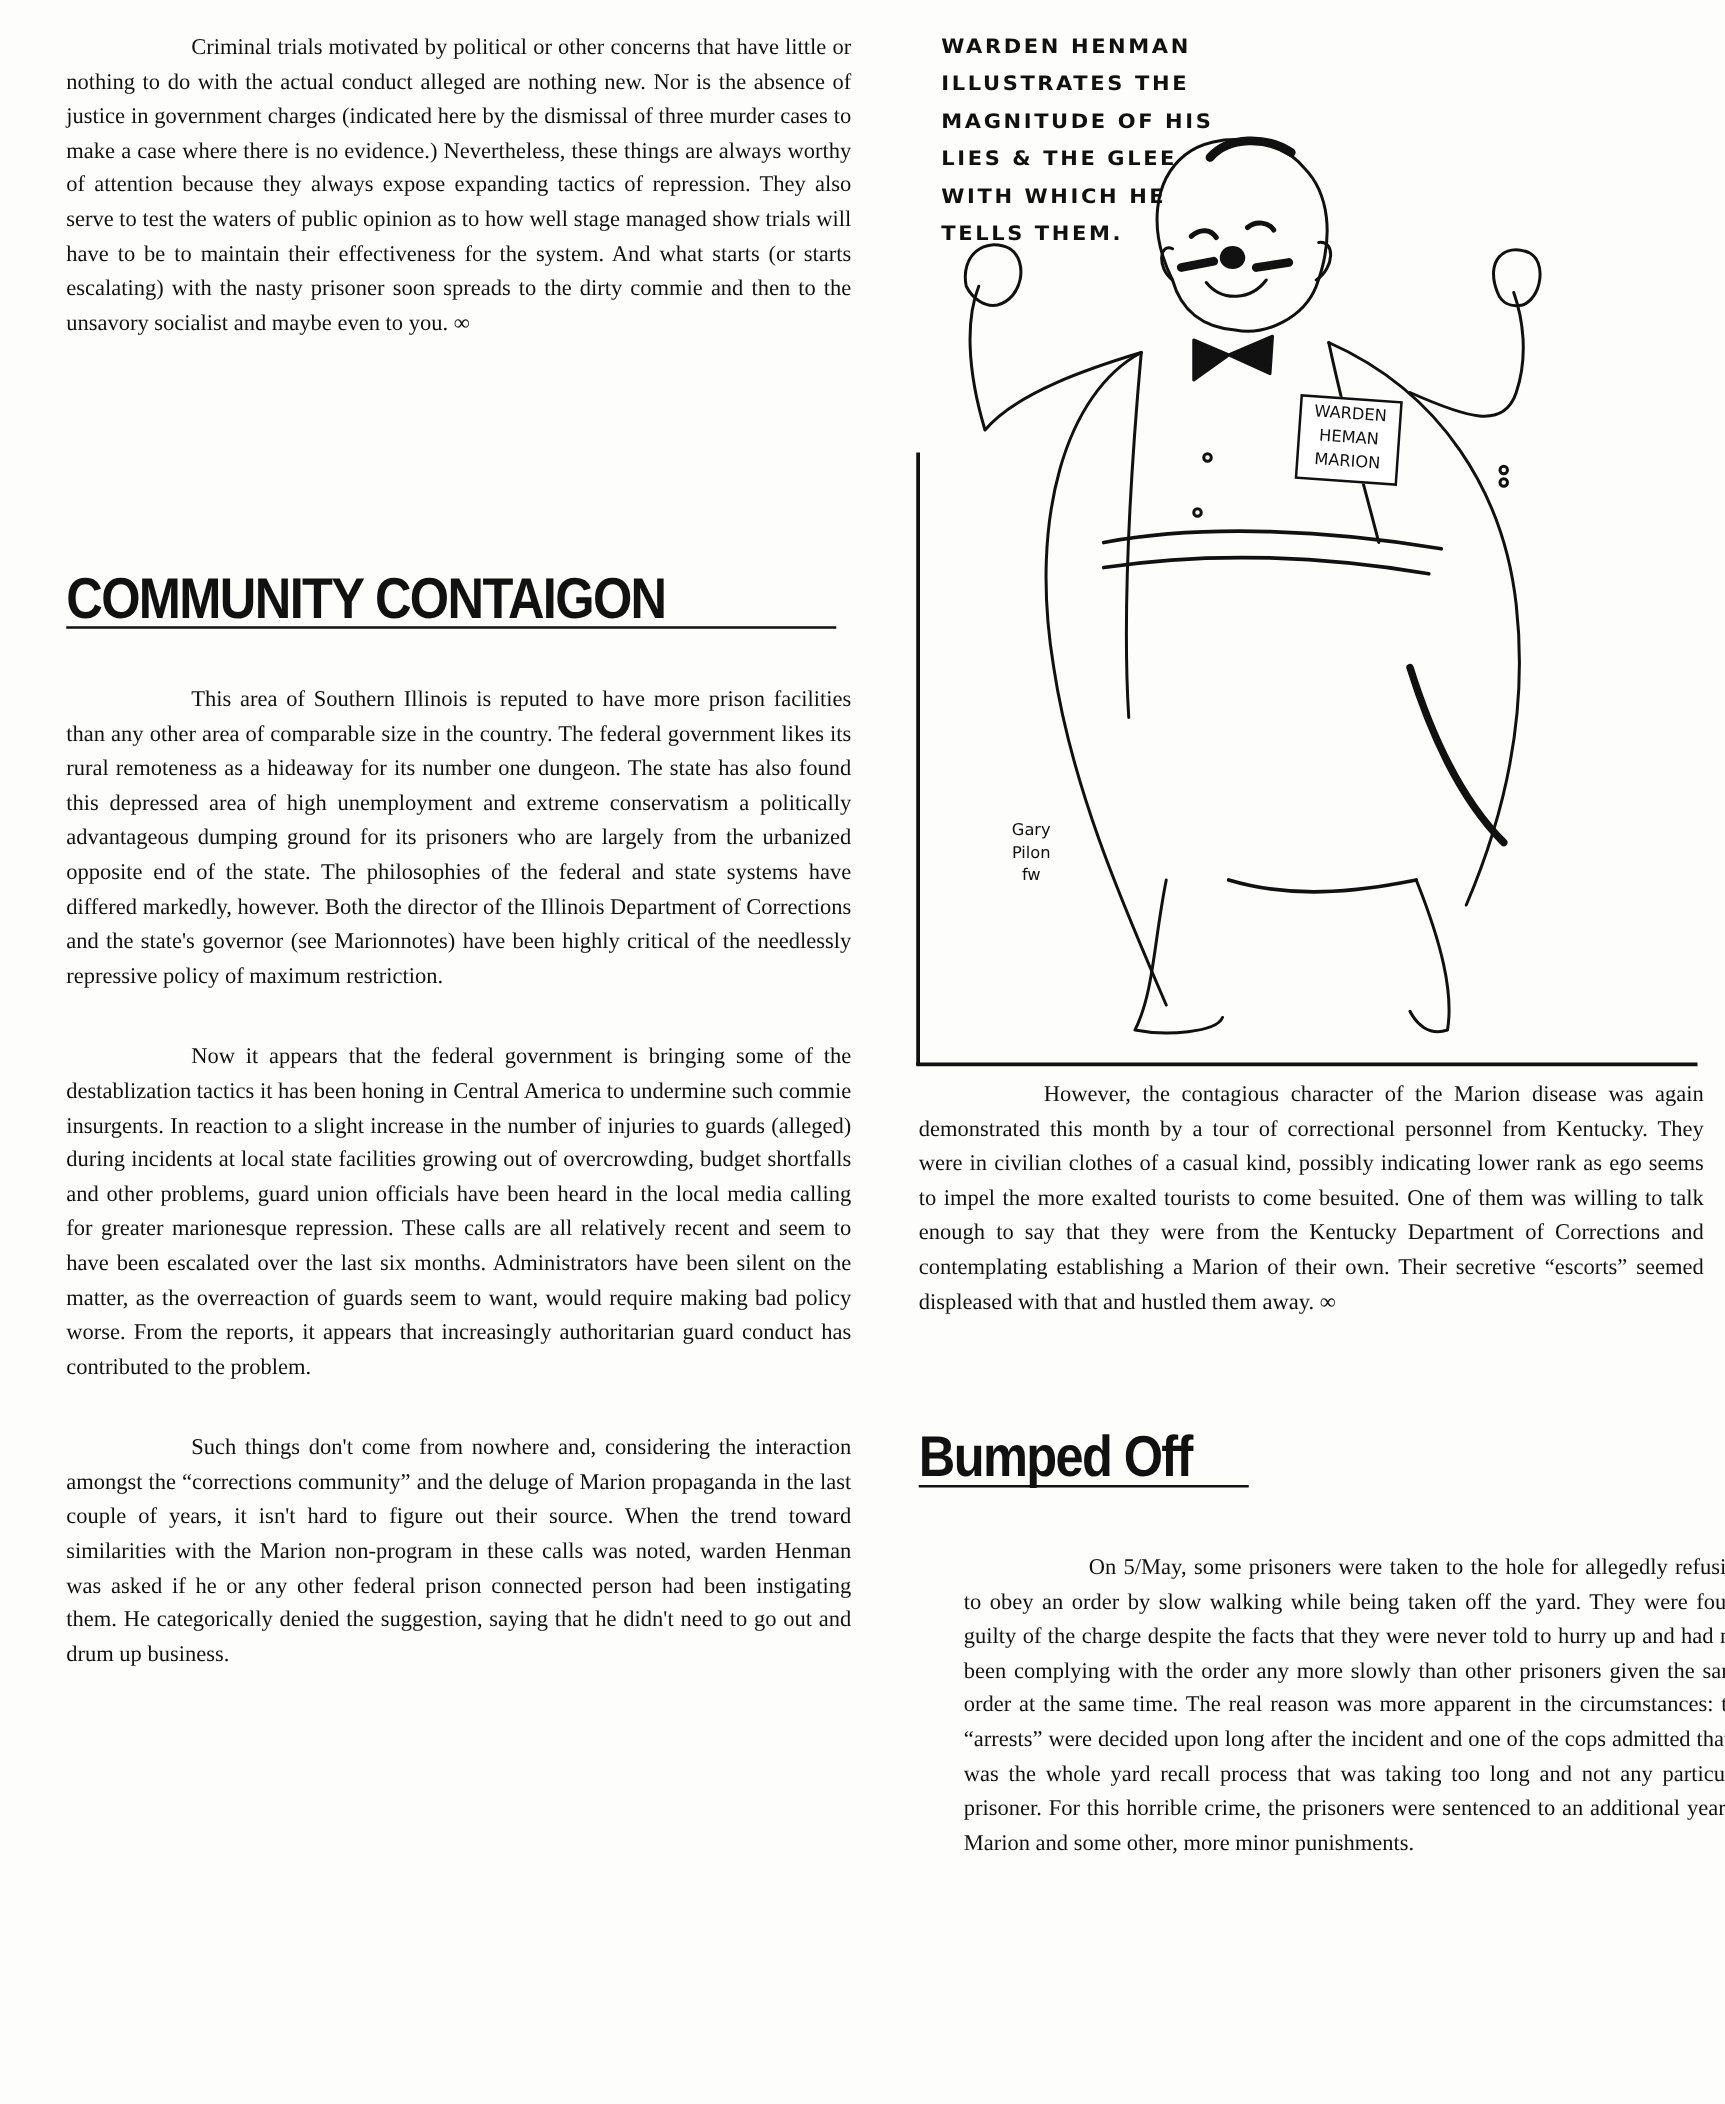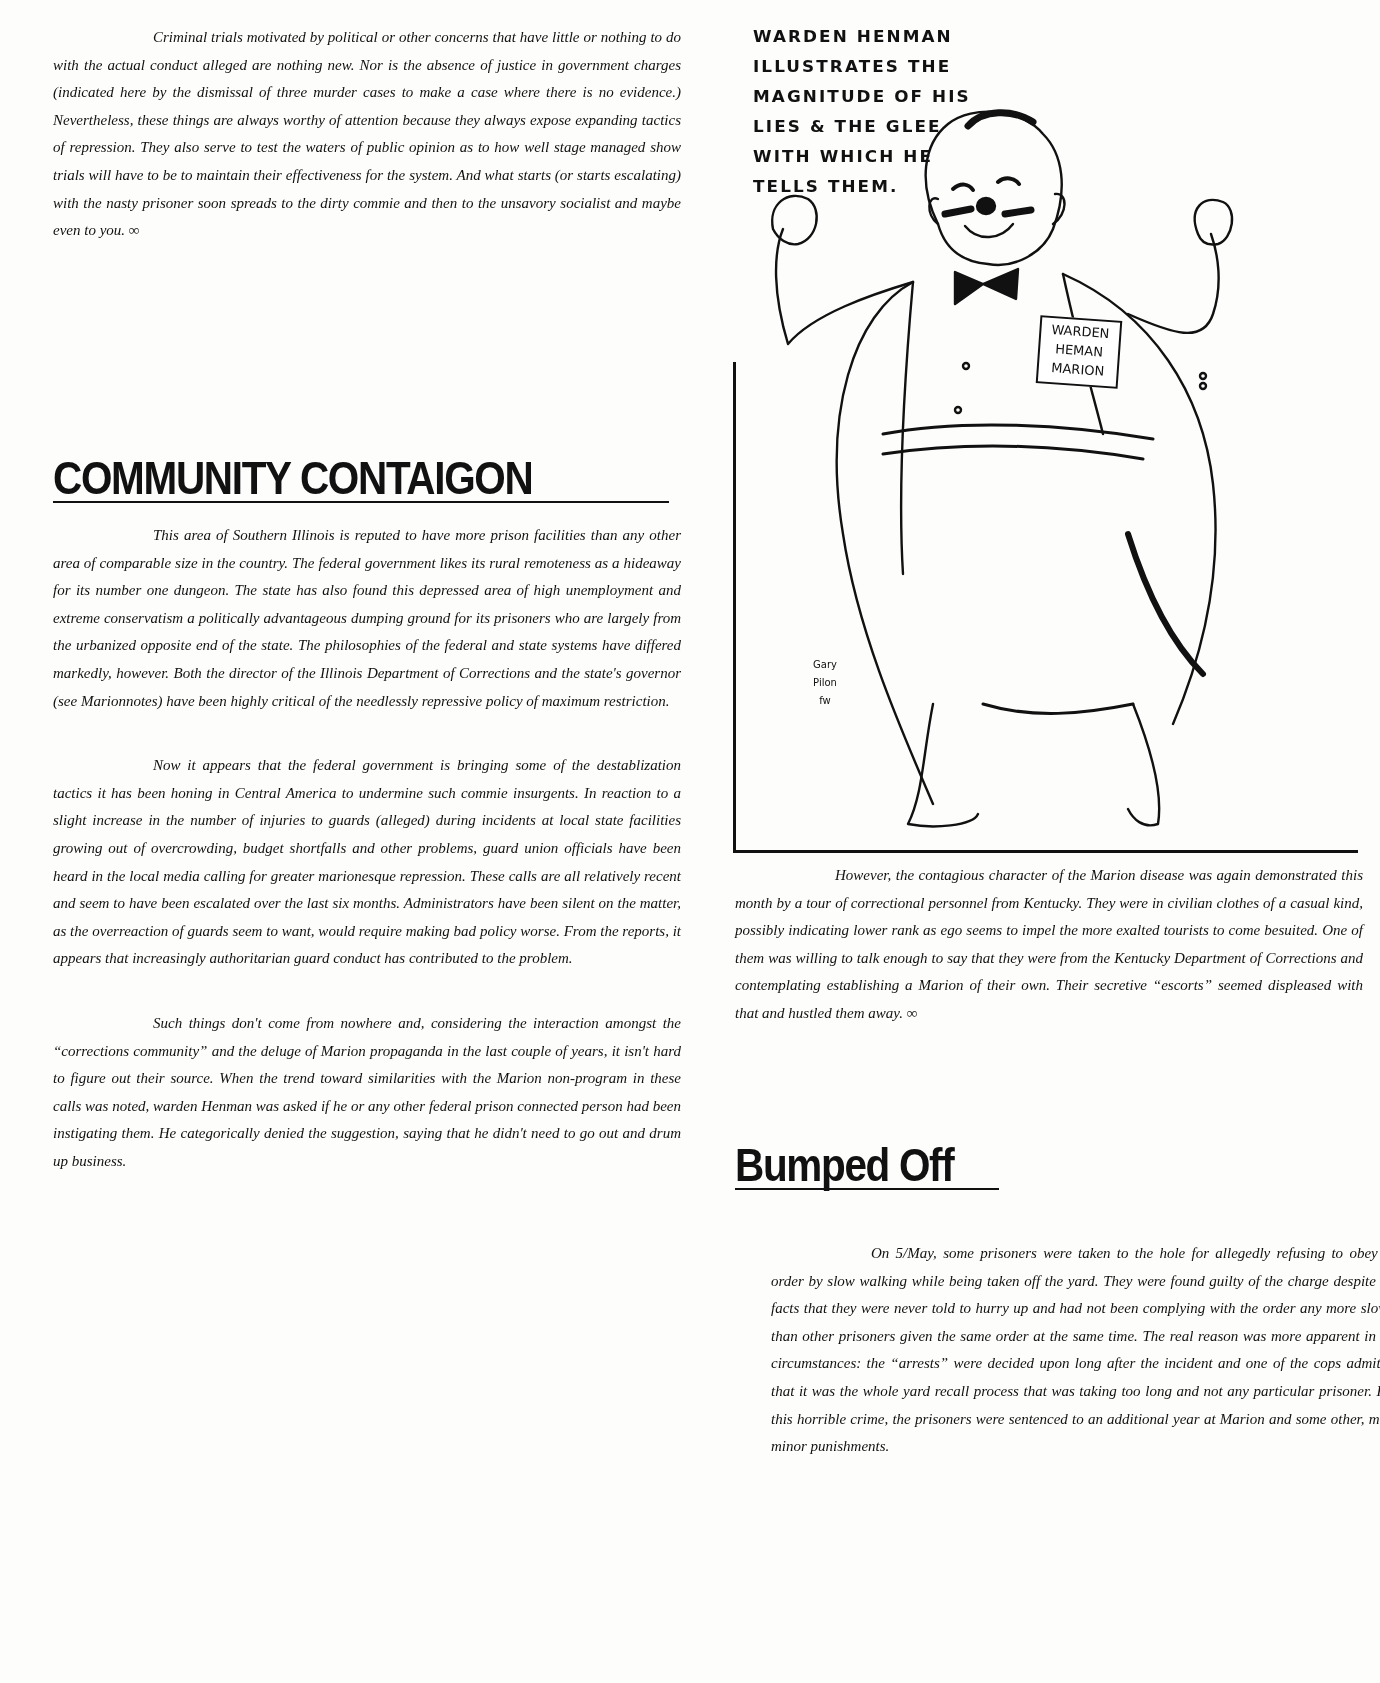--- a/index.html
+++ b/index.html
@@ -4,24 +4,23 @@
 <style>
   html, body { margin: 0; padding: 0; }
   body {
     width: 1380px; height: 1683px; position: relative; overflow: hidden;
     background: #fdfdfc;
     color: #111;
     font-family: "Liberation Serif", "DejaVu Serif", serif;
   }
   .col {
     position: absolute;
-    font-size: 15px;
+    font-size: 18px;
     line-height: 27.6px;
     text-align: justify;
-    font-style: italic;
   }
   .col p { margin: 0; text-indent: 100px; }
   .col p + p { margin-top: 37px; }
   #left-col { left: 53px; top: 24px; width: 628px; }
   #right-col-top { left: 735px; top: 862px; width: 628px; }
   #right-col-bottom { left: 735px; top: 1240px; width: 628px; margin-left: 36px; }
   .headline {
     font-family: "Liberation Sans", "DejaVu Sans", sans-serif;
     font-weight: bold;
     letter-spacing: -1.5px;
@@ -62,35 +61,35 @@
   }
   #sign {
     position: absolute; left: 1038px; top: 318px; width: 78px; height: 62px;
     border: 2px solid #111; background: #fff;
     transform: rotate(4deg);
     font-family: "DejaVu Sans", sans-serif; font-size: 13px; line-height: 19px;
     text-align: center; white-space: pre-line; padding-top: 2px;
   }
   #signature {
     position: absolute; left: 800px; top: 656px;
-    font-family: "DejaVu Sans", sans-serif; font-size: 10px; line-height: 18px;
+    font-family: "DejaVu Sans", sans-serif; font-size: 13px; line-height: 18px;
     white-space: pre-line; text-align: center; width: 50px;
   }
   svg#figure { position: absolute; left: 733px; top: 14px; }
 </style>
 </head>
 <body>
 
 <div id="left-col" class="col">
   <p>Criminal trials motivated by political or other concerns that have little or nothing to do with the actual conduct alleged are nothing new. Nor is the absence of justice in government charges (indicated here by the dismissal of three murder cases to make a case where there is no evidence.) Nevertheless, these things are always worthy of attention because they always expose expanding tactics of repression. They also serve to test the waters of public opinion as to how well stage managed show trials will have to be to maintain their effectiveness for the system. And what starts (or starts escalating) with the nasty prisoner soon spreads to the dirty commie and then to the unsavory socialist and maybe even to you. ∞</p>
 </div>
 
 <h2 id="h-community" class="headline">COMMUNITY CONTAIGON</h2>
 
-<div class="col" style="left:53px; top:522px; width:628px;">
+<div class="col" style="left:53px; top:546px; width:628px;">
   <p>This area of Southern Illinois is reputed to have more prison facilities than any other area of comparable size in the country. The federal government likes its rural remoteness as a hideaway for its number one dungeon. The state has also found this depressed area of high unemployment and extreme conservatism a politically advantageous dumping ground for its prisoners who are largely from the urbanized opposite end of the state. The philosophies of the federal and state systems have differed markedly, however. Both the director of the Illinois Department of Corrections and the state's governor (see Marionnotes) have been highly critical of the needlessly repressive policy of maximum restriction.</p>
   <p>Now it appears that the federal government is bringing some of the destablization tactics it has been honing in Central America to undermine such commie insurgents. In reaction to a slight increase in the number of injuries to guards (alleged) during incidents at local state facilities growing out of overcrowding, budget shortfalls and other problems, guard union officials have been heard in the local media calling for greater marionesque repression. These calls are all relatively recent and seem to have been escalated over the last six months. Administrators have been silent on the matter, as the overreaction of guards seem to want, would require making bad policy worse. From the reports, it appears that increasingly authoritarian guard conduct has contributed to the problem.</p>
   <p>Such things don't come from nowhere and, considering the interaction amongst the “corrections community” and the deluge of Marion propaganda in the last couple of years, it isn't hard to figure out their source. When the trend toward similarities with the Marion non-program in these calls was noted, warden Henman was asked if he or any other federal prison connected person had been instigating them. He categorically denied the suggestion, saying that he didn't need to go out and drum up business.</p>
 </div>
 
 <div id="cartoon">
   <div class="frame-left"></div>
   <div class="frame-bottom"></div>
   <div id="caption">WARDEN HENMAN
 ILLUSTRATES THE

